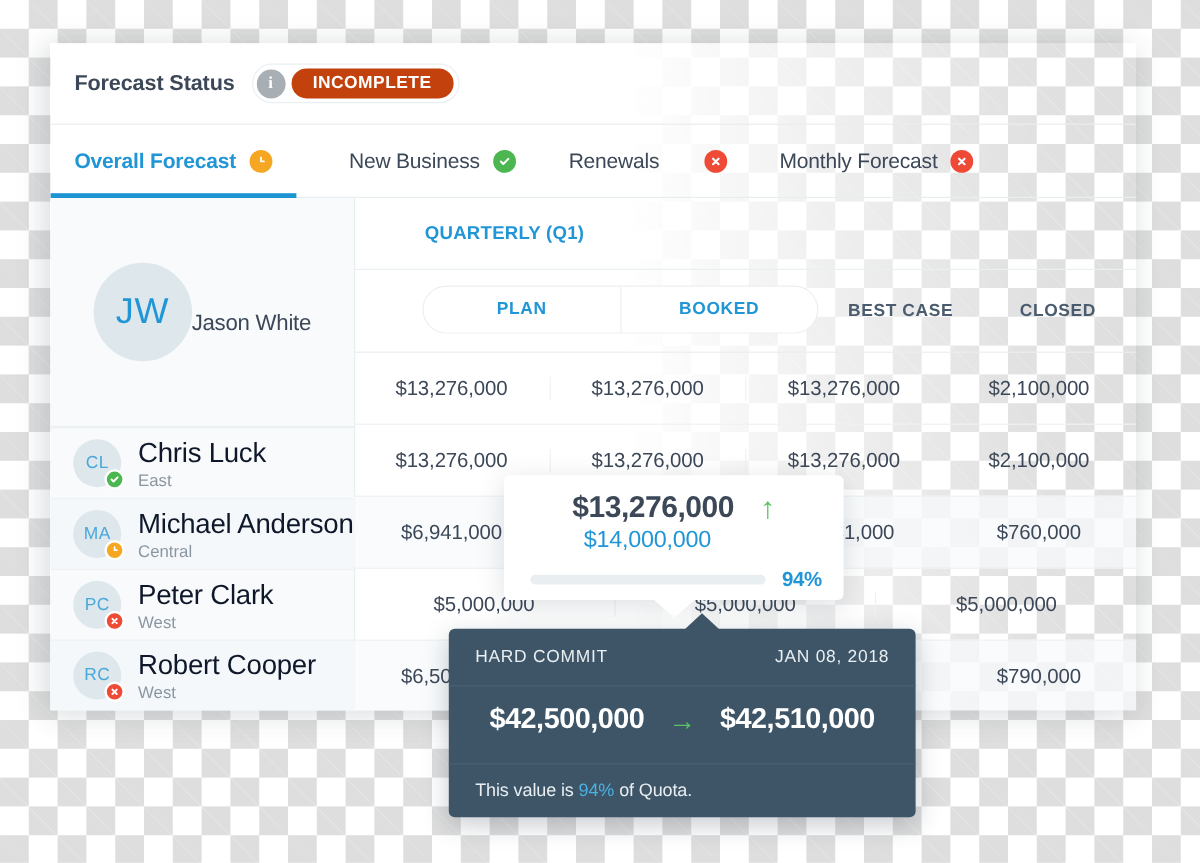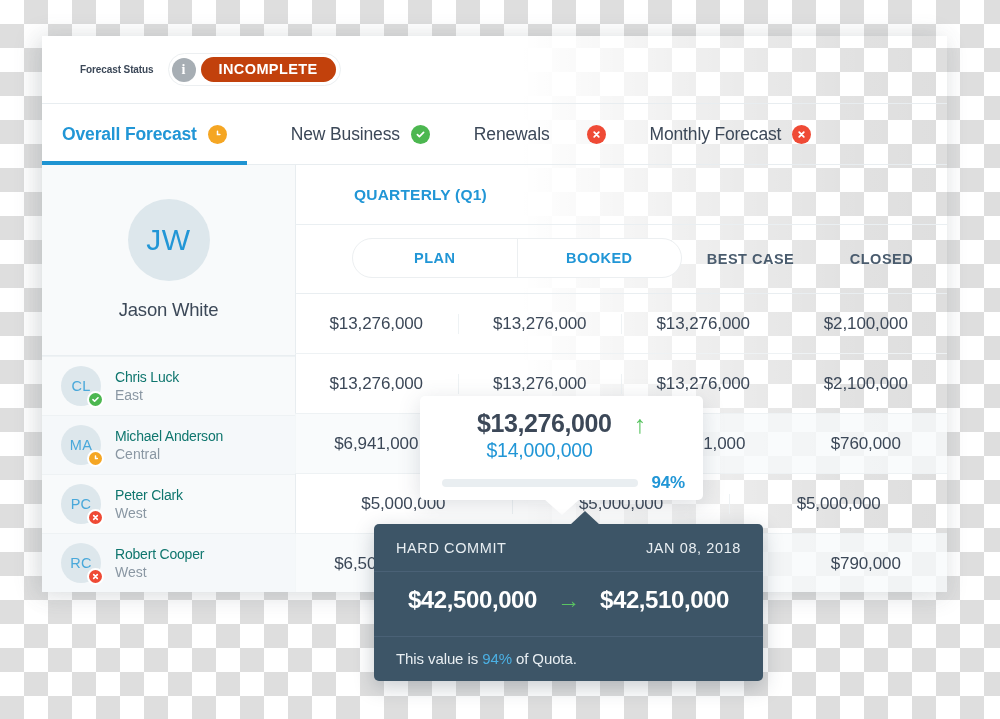--- a/index.html
+++ b/index.html
@@ -43,26 +43,25 @@
     left: 0; top: 0;
     width: 100%;
     height: 68px;
     border-bottom: 1px solid #e8edf0;
     display: flex;
     align-items: center;
     padding-left: 20px;
     box-sizing: border-box;
   }
   .status-label {
-    font-size: 10px;
+    font-size: 18px;
     font-weight: bold;
     color: #3c4858;
     letter-spacing: -0.1px;
     margin-right: 14px;
-    margin-left: 18px;
   }
   .status-pillwrap {
     display: flex;
     align-items: center;
     border: 1px solid #eceff1;
     border-radius: 20px;
     padding: 3px 4px 3px 3px;
     background: #ffffff;
   }
   .info-icon {
@@ -148,21 +147,21 @@
     position: absolute;
     left: 0; top: 129px;
     width: 253px;
     bottom: 0;
     background: #f8fafb;
     border-right: 1px solid #e8edf0;
   }
   .owner-block {
     height: 190px;
     display: flex;
-    flex-direction: column;
+    flex-direction: row;
     align-items: center;
     justify-content: center;
     border-bottom: 1px solid #e9eef1;
   }
   .owner-avatar {
     width: 82px;
     height: 82px;
     border-radius: 50%;
     background: #dde7ec;
     color: #2196d6;
@@ -292,21 +291,21 @@
   .pbadge {
     position: absolute;
     right: -3px; bottom: -2px;
     width: 17px; height: 17px;
     border-radius: 50%;
     border: 2px solid #ffffff;
     display: flex; align-items: center; justify-content: center;
     box-sizing: border-box;
   }
   .ptext { margin-left: 14px; line-height: 1.15; }
-  .pname { font-size: 14px; color: #0f766e; letter-spacing: -0.2px; }
+  .pname { font-size: 23px; color: #0f172a; letter-spacing: -0.2px; }
   .pregion { font-size: 14px; color: #8a97a3; margin-top: 1px; }
 
   
   .tip-white {
     position: absolute;
     left: 420px;
     top: 396px;
     width: 283px;
     height: 104px;
     background: #ffffff;

